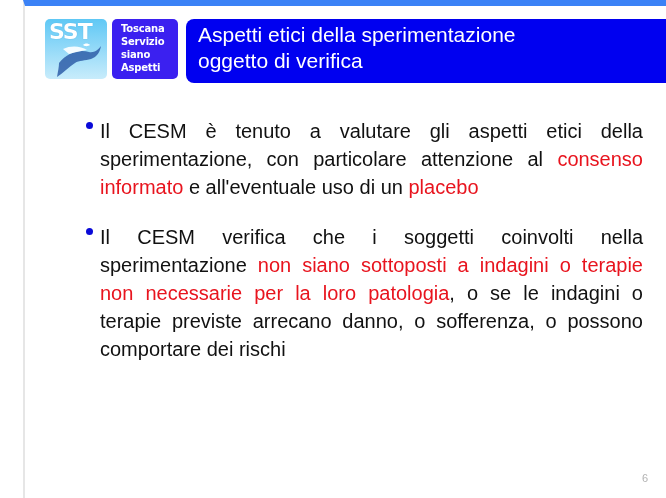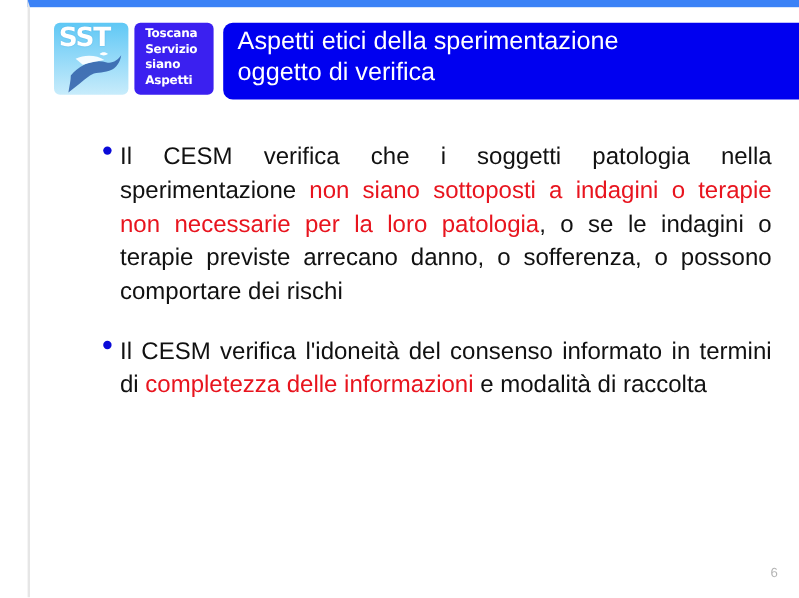--- a/index.html
+++ b/index.html
@@ -89,21 +89,21 @@
     <span>Aspetti</span>
   </div>
 
   <div class="title-bar">
     <span>Aspetti etici della sperimentazione</span>
     <span>oggetto di verifica</span>
   </div>
 
   <div class="content">
     <div class="bullet-item">
-      <span class="dot"></span><span>Il CESM verifica che i soggetti patologia nella sperimentazione </span><span class="red">non siano sottoposti a indagini o terapie non necessarie per la loro patologia</span><span>, o se le indagini o terapie previste arrecano danno, o sofferenza, o possono comportare dei rischi</span>
+      <span class="dot"></span><span>Il CESM è tenuto a valutare gli aspetti etici della sperimentazione, con particolare attenzione al </span><span class="red">consenso informato</span><span> e all'eventuale uso di un </span><span class="red">placebo</span>
     </div>
     <div class="bullet-item">
-      <span class="dot"></span><span>Il CESM verifica l'idoneità del consenso informato in termini di </span><span class="red">completezza delle informazioni</span><span> e modalità di raccolta</span>
+      <span class="dot"></span><span>Il CESM verifica che i soggetti coinvolti nella sperimentazione </span><span class="red">non siano sottoposti a indagini o terapie non necessarie per la loro patologia</span><span>, o se le indagini o terapie previste arrecano danno, o sofferenza, o possono comportare dei rischi</span>
     </div>
   </div>
 
   <div class="page-number">6</div>
 </div>
 
 </body></html>

